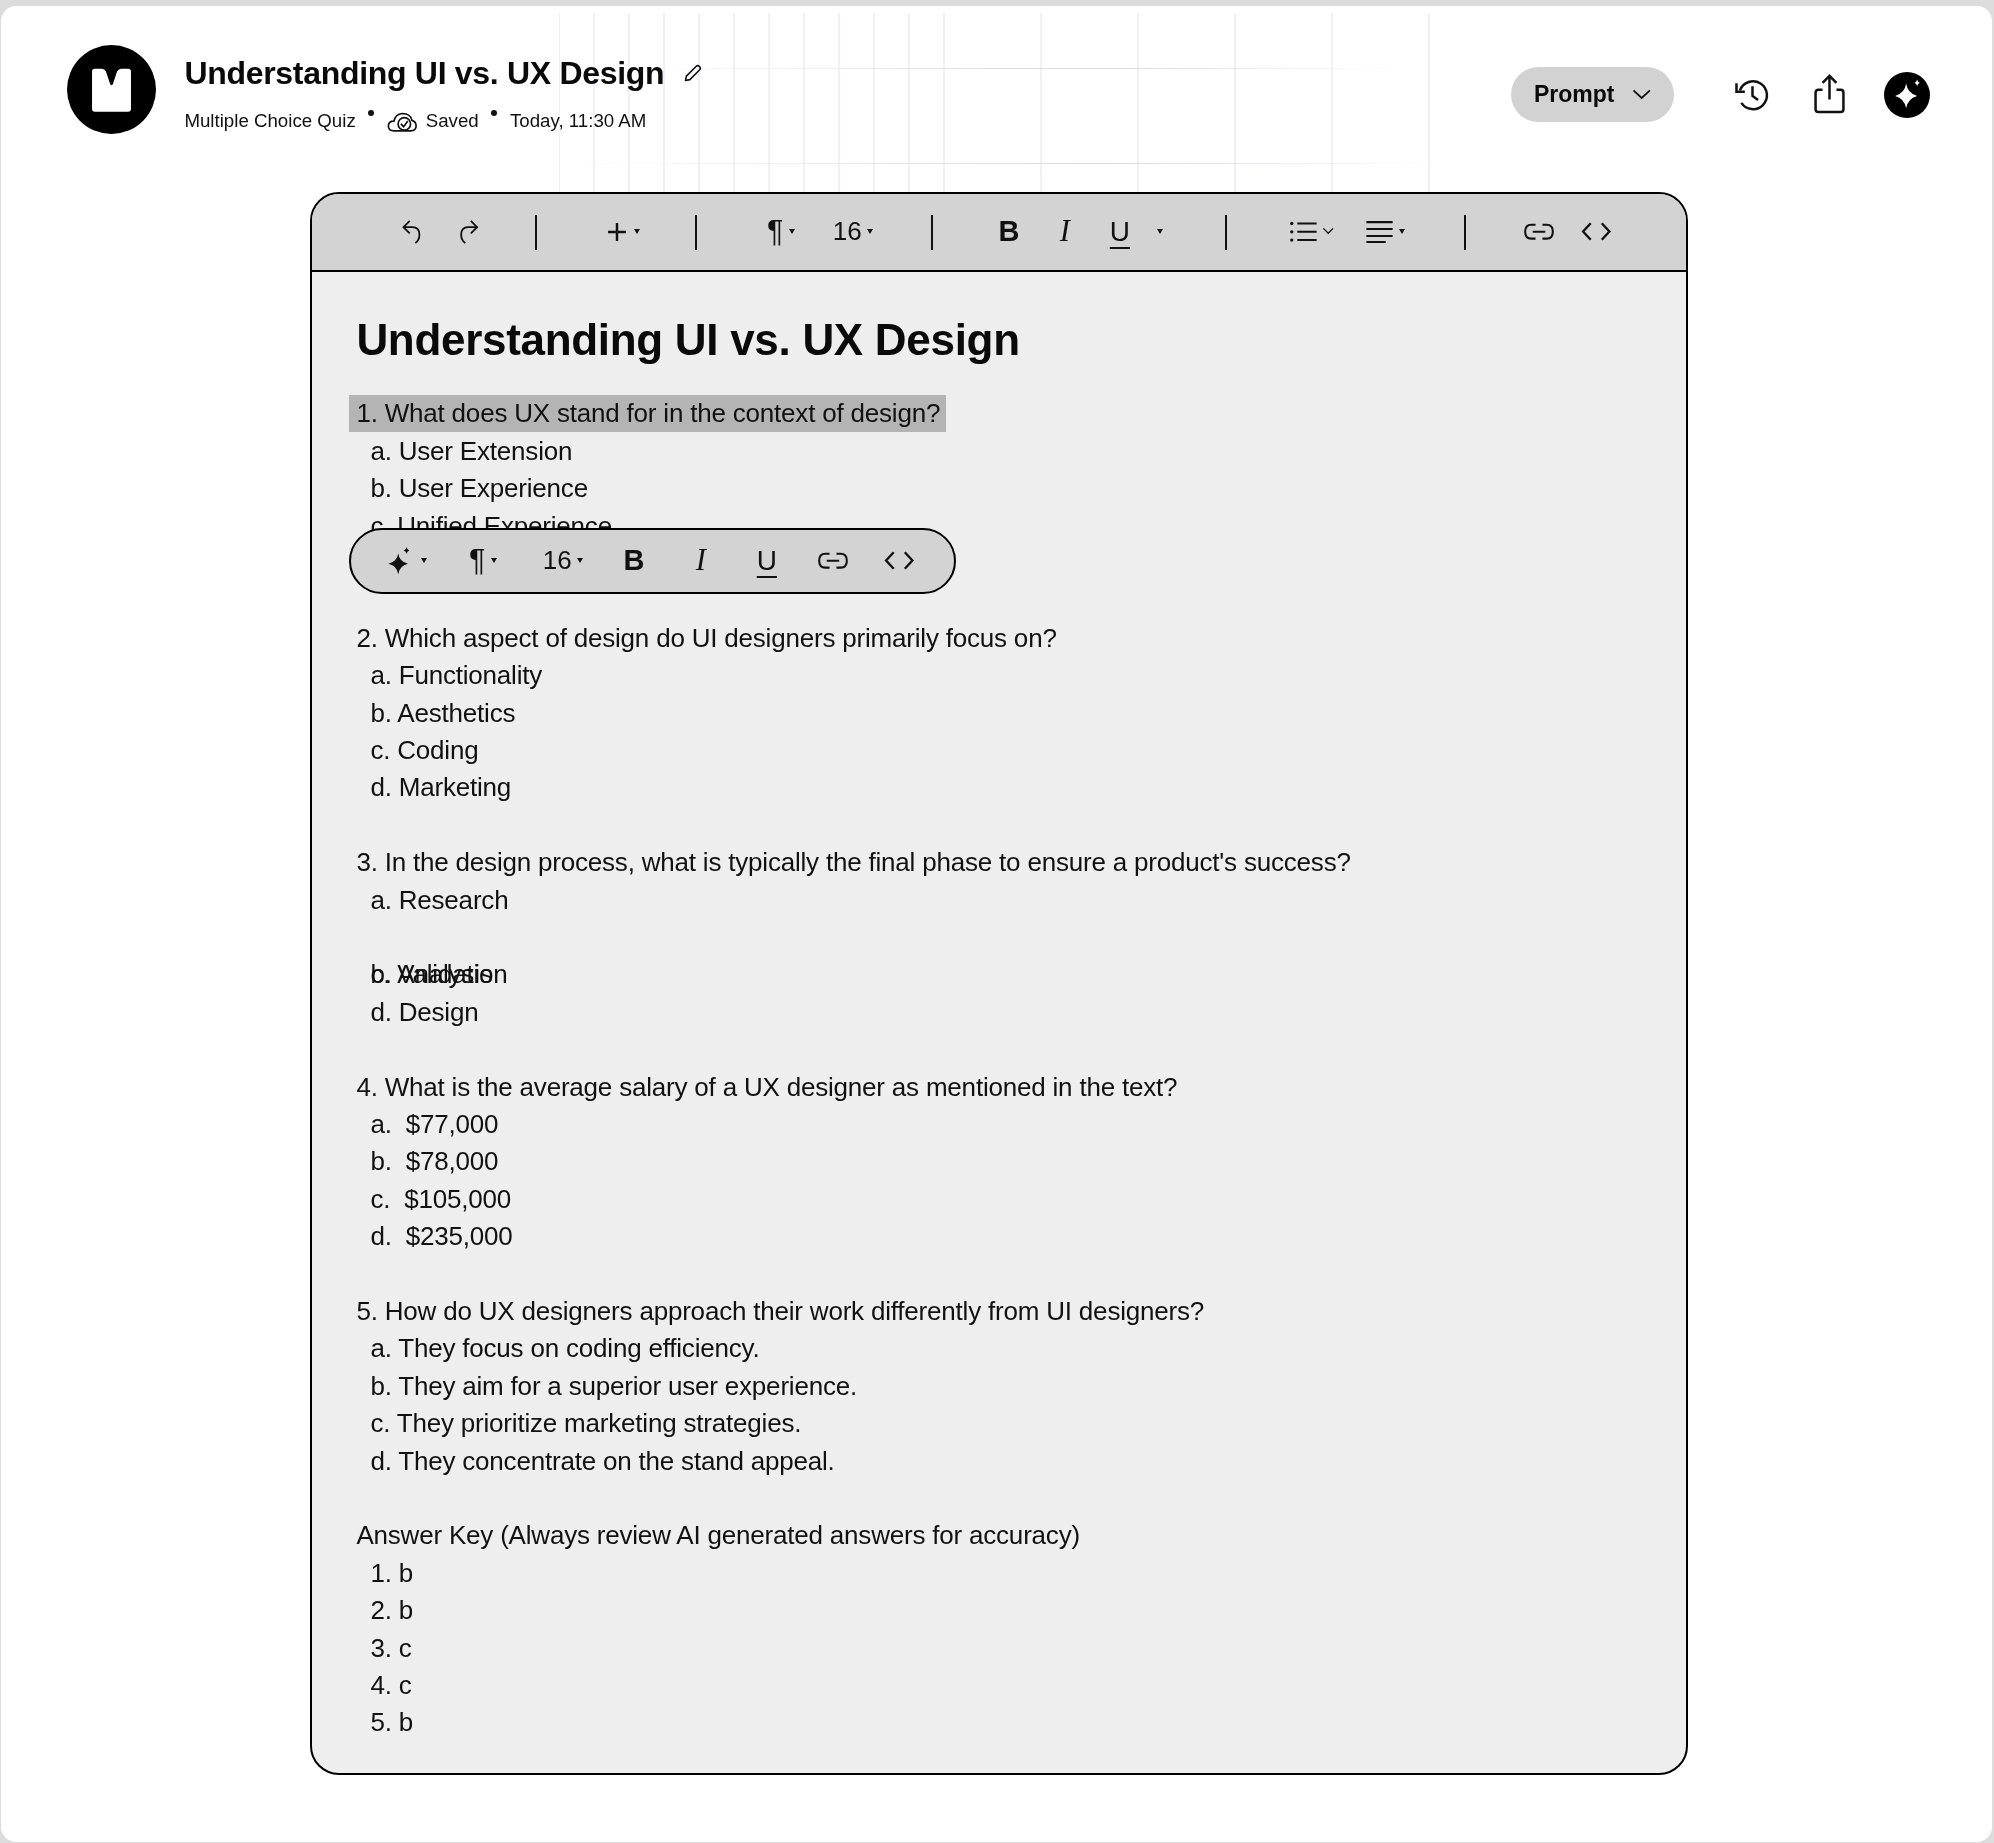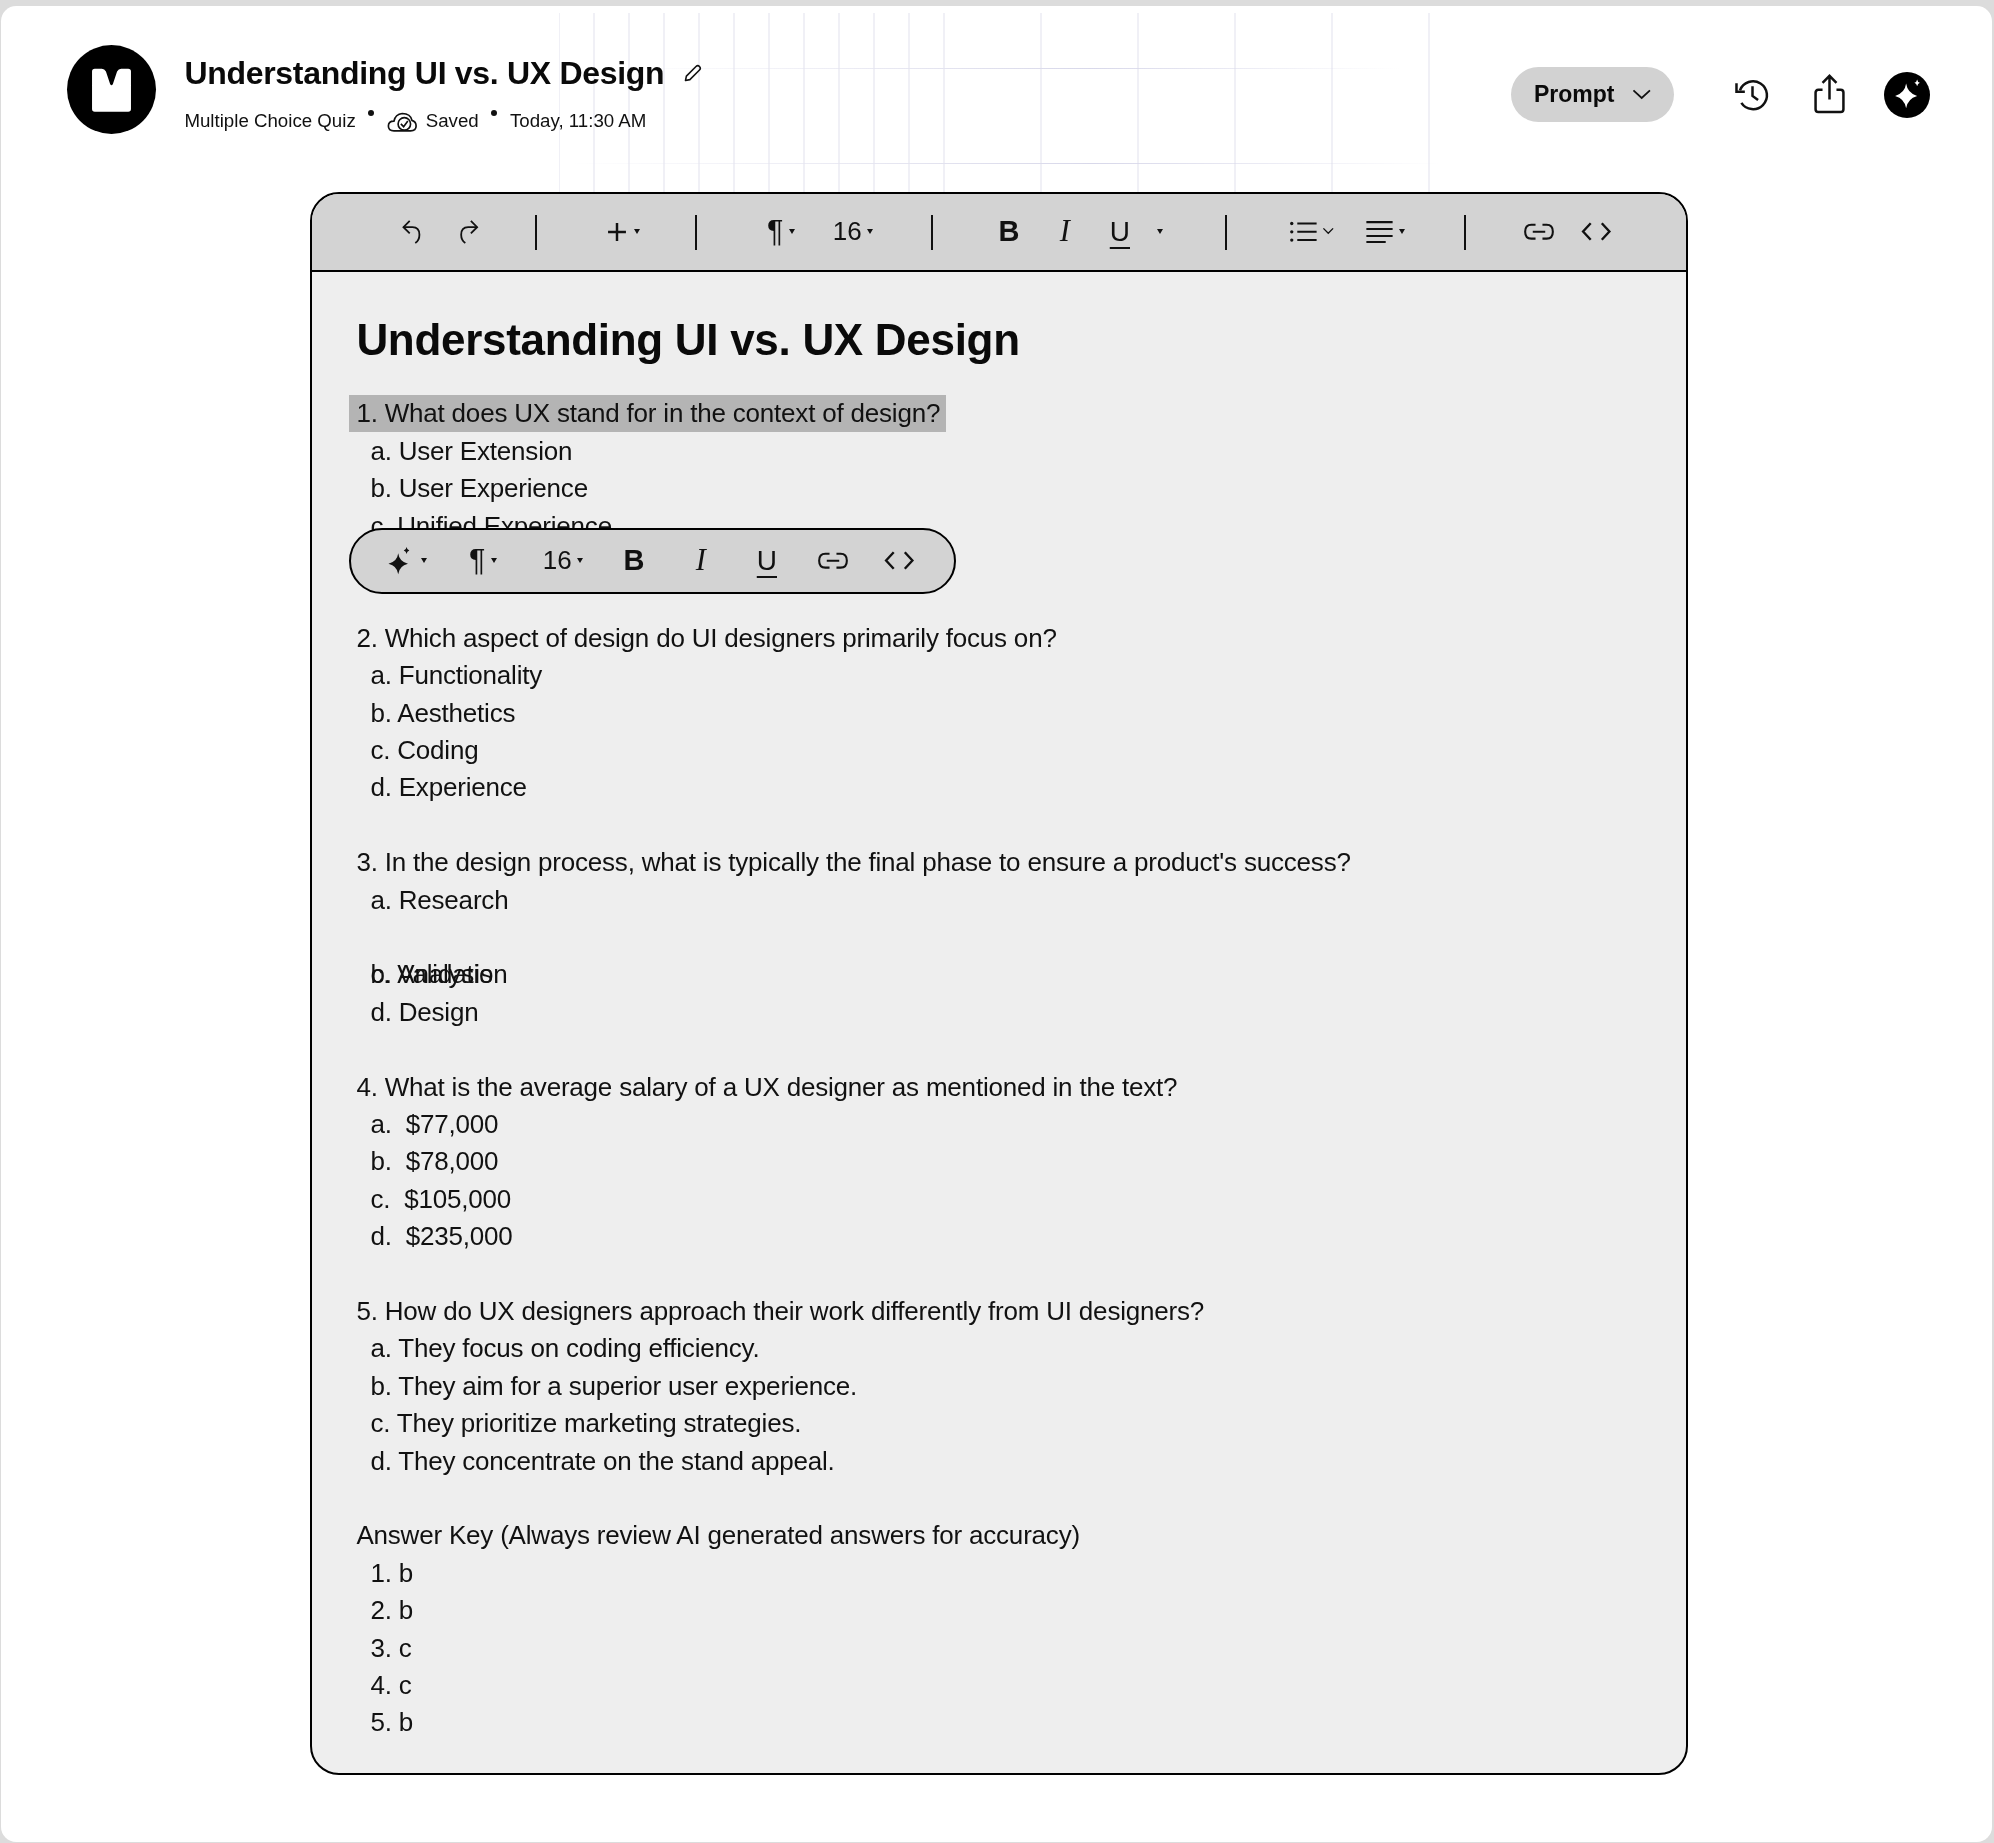--- a/index.html
+++ b/index.html
@@ -232,21 +232,21 @@
       <div class="line highlight" style="top:123px">1. What does UX stand for in the context of design?</div>
       <div class="line opt" style="top:161px"> a. User Extension</div>
       <div class="line opt" style="top:198px"> b. User Experience</div>
       <div class="line opt" style="top:236px"> c. Unified Experience</div>
       <div class="line opt" style="top:273px"> d. Universal Extension</div>
 
       <div class="line" style="top:348px">2. Which aspect of design do UI designers primarily focus on?</div>
       <div class="line opt" style="top:385px"> a. Functionality</div>
       <div class="line opt" style="top:423px"> b. Aesthetics</div>
       <div class="line opt" style="top:460px"> c. Coding</div>
-      <div class="line opt" style="top:497px"> d. Experience</div>
+      <div class="line opt" style="top:497px"> d. Marketing</div>
 
       <div class="line" style="top:572px">3. In the design process, what is typically the final phase to ensure a product's success?</div>
       <div class="line opt" style="top:610px"> a. Research</div>
       <div class="line opt" style="top:684px"> b. Analysis</div>
       <div class="line opt" style="top:684px"> c. Validation</div>
       <div class="line opt" style="top:722px"> d. Design</div>
 
       <div class="line" style="top:797px">4. What is the average salary of a UX designer as mentioned in the text?</div>
       <div class="line opt" style="top:834px"> a.  $77,000</div>
       <div class="line opt" style="top:871px"> b.  $78,000</div>

